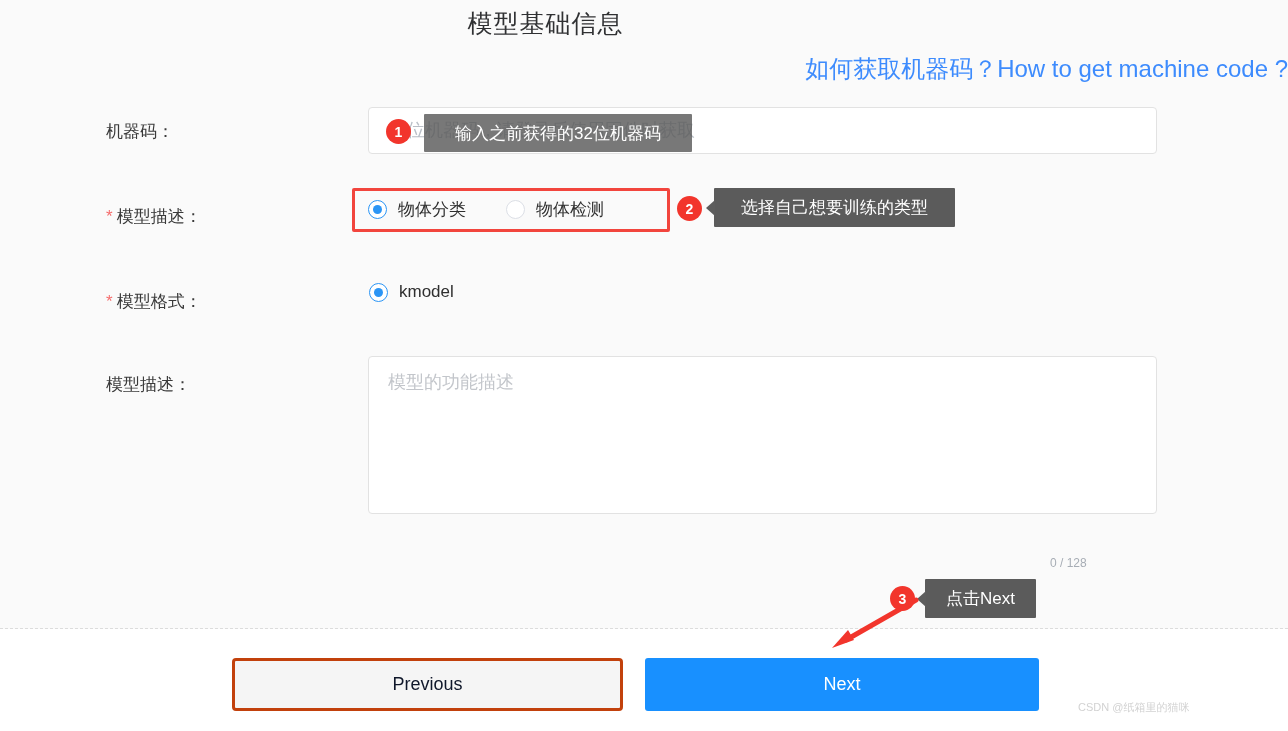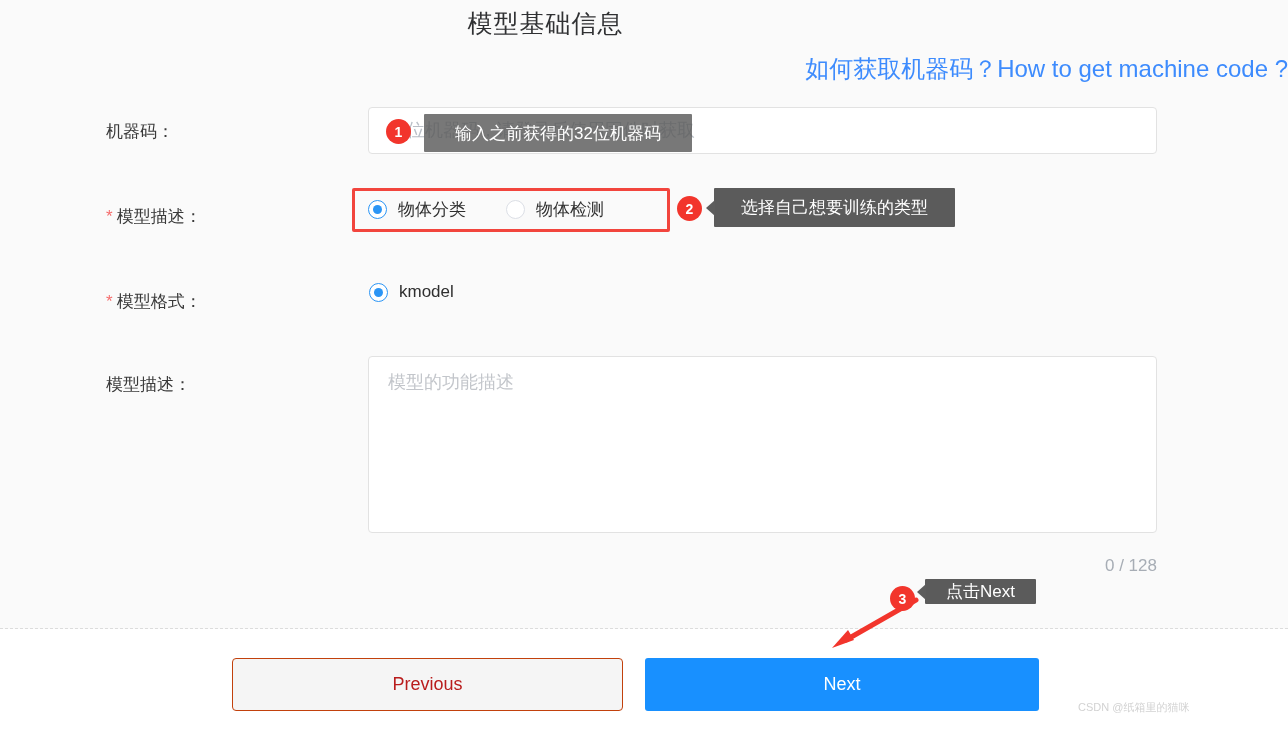--- a/index.html
+++ b/index.html
@@ -135,38 +135,37 @@
     width: 318px; height: 44px;
     border: 3px solid #f2453d;
     border-radius: 2px;
     pointer-events: none;
   }
 
   
   #desc-textarea {
     position: absolute;
     left: 368px; top: 356px;
-    width: 789px; height: 177px;
+    width: 789px; height: 158px;
     background: #ffffff;
     border: 1px solid #e2e2e2;
     border-radius: 4px;
   }
   #desc-placeholder {
     position: absolute;
     left: 19px; top: 13px;
     font-size: 18px;
     color: #c3c6cb;
     white-space: nowrap;
   }
   #char-counter {
     position: absolute;
     left: 1050px; top: 556px;
     width: 107px;
-    text-align: right;
-    font-size: 17px;
+    font-size: 12px;
     color: #a7adb5;
   }
 
   
   .callout {
     position: absolute;
     background: #5d5d5d;
     color: #ffffff;
     font-size: 17px;
     border-radius: 1px;
@@ -210,23 +209,23 @@
     width: 96px; height: 52px;
     pointer-events: none;
   }
 
   
   #btn-previous {
     position: absolute;
     left: 232px; top: 658px;
     width: 391px; height: 53px;
     background: #f5f5f5;
-    border: 1px solid #c2410c;
+    border: 3px solid #c2410c;
     border-radius: 4px;
-    color: #b91c1c;
+    color: #0f172a;
     font-size: 18px;
     display: flex;
     align-items: center;
     justify-content: center;
     cursor: not-allowed;
   }
   #btn-next {
     position: absolute;
     left: 638px; top: 658px;
     width: 394px; height: 53px;
@@ -300,21 +299,21 @@
 
 <div class="row-label" style="left:106px; top:373px;">
   <span>模型描述：</span>
 </div>
 <div id="desc-textarea">
   <div id="desc-placeholder">模型的功能描述</div>
 </div>
 <div id="char-counter">0 / 128</div>
 
 <div class="badge" style="left:890px; top:586px;">3</div>
-<div class="callout callout-arrow-left opaque" style="left:925px; top:579px; width:111px; height:25px;">点击Next</div>
+<div class="callout callout-arrow-left opaque" style="left:925px; top:579px; width:111px; height:39px;">点击Next</div>
 
 <svg id="next-arrow" viewBox="0 0 96 52">
   <defs>
     <marker id="arrowhead" markerWidth="5" markerHeight="5" refX="2.5" refY="2.5" orient="auto">
       <polygon points="0,2.5 5,0 4,2.5 5,5" fill="#f2352c"></polygon>
     </marker>
   </defs>
   <line x1="90" y1="4" x2="20" y2="44" stroke="#f2352c" stroke-width="5" stroke-linecap="round"></line>
   <polygon points="6,52 28,44 22,34" fill="#f2352c"></polygon>
 </svg>

